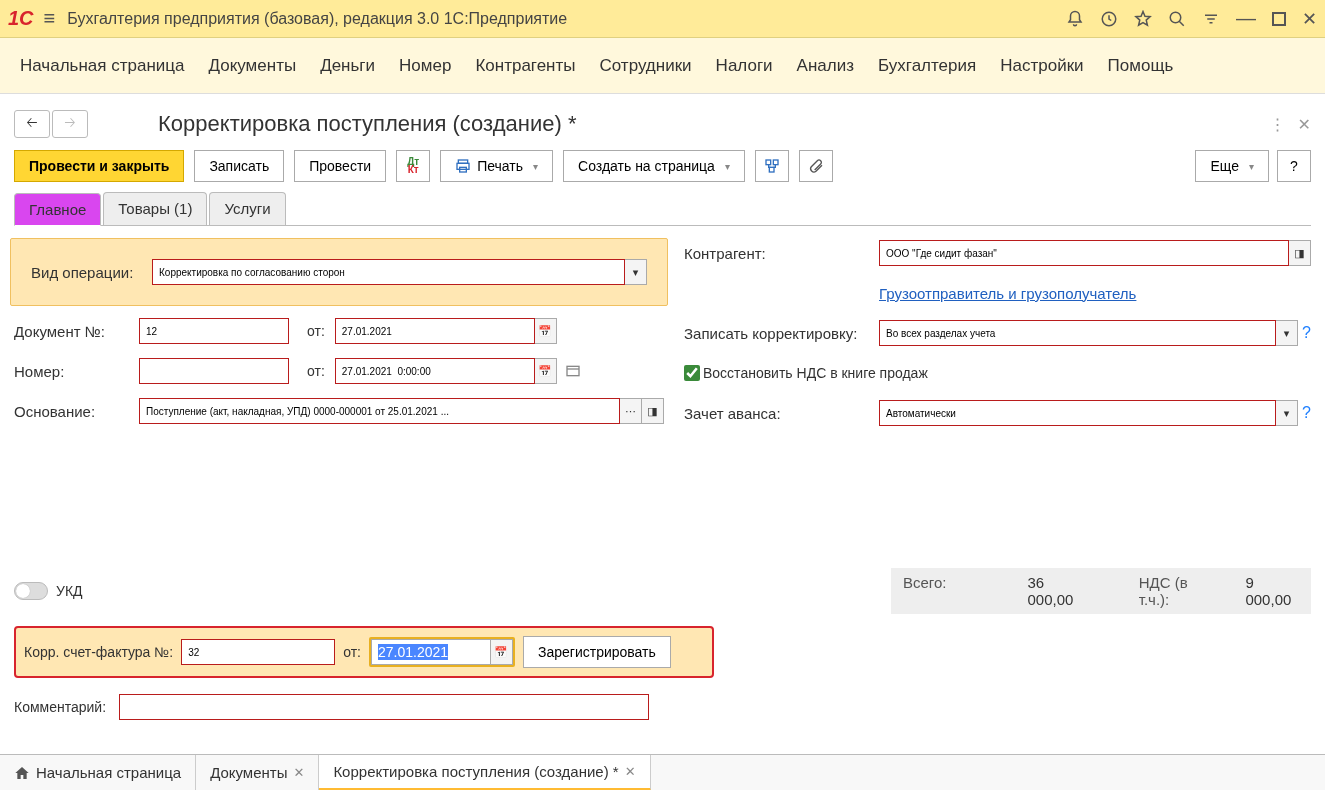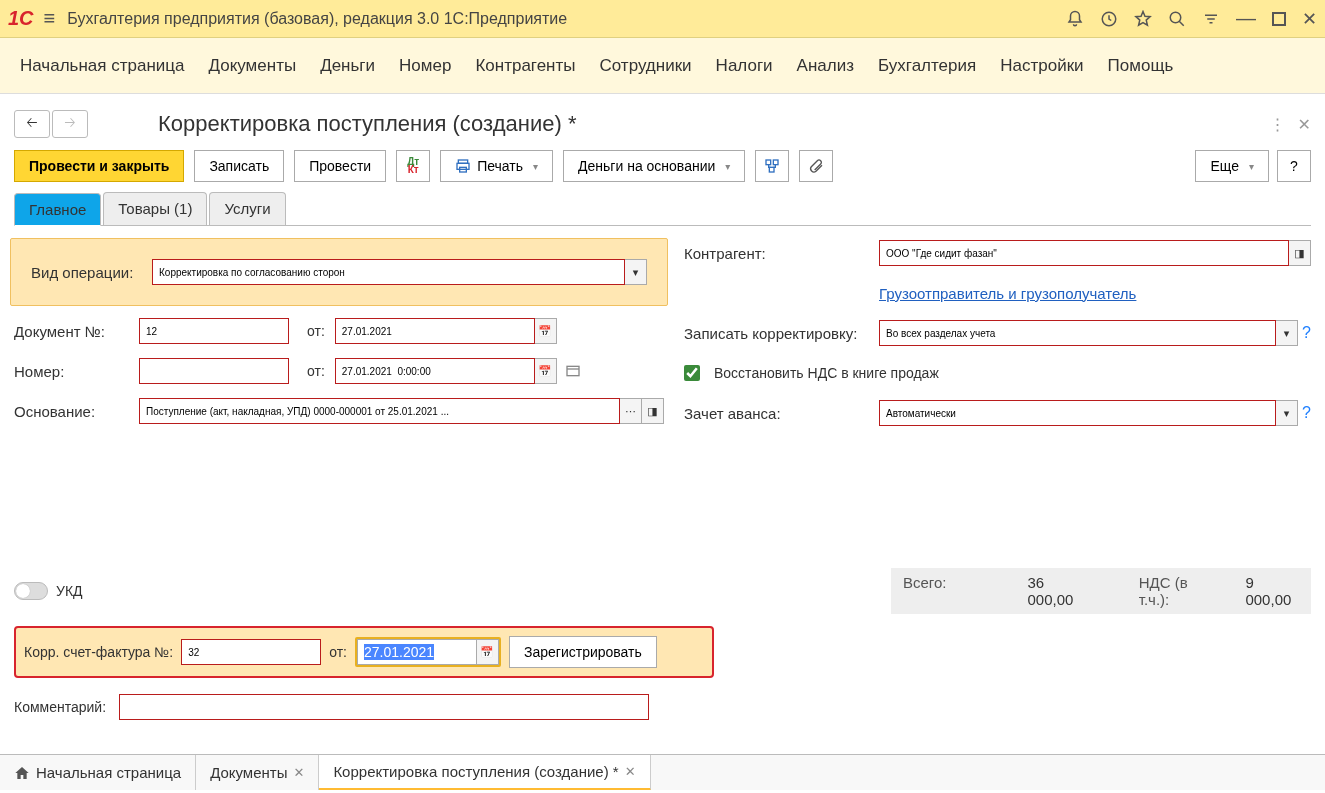--- a/index.html
+++ b/index.html
@@ -25,38 +25,38 @@
 
 .toolbar { display: flex; align-items: center; gap: 10px; padding: 6px 0 10px 0; flex-wrap: wrap; }
 .btn { height: 32px; padding: 0 14px; border: 1px solid #aaa; background: #fff; border-radius: 0; font-size: 14px; cursor: pointer; display: inline-flex; align-items: center; gap: 6px; }
 .btn-primary { background: #ffd633; border-color: #d4a800; font-weight: bold; }
 .btn-icon { width: 34px; padding: 0; justify-content: center; }
 .dropdown-arrow::after { content: "▾"; color: #888; margin-left: 4px; font-size: 10px; }
 .toolbar-right { margin-left: auto; display: flex; gap: 8px; }
 
 .tabs { display: flex; border-bottom: 1px solid #bbb; }
 .tab { padding: 7px 14px; border: 1px solid #bbb; border-bottom: none; background: #eee; cursor: pointer; border-radius: 4px 4px 0 0; margin-right: 2px; font-size: 15px; }
-.tab.active { background: #0ea5e9; position: relative; top: 1px; border-bottom: 1px solid #fff; }
+.tab.active { background: #d946ef; position: relative; top: 1px; border-bottom: 1px solid #fff; }
 
 .form-body { padding: 12px 0; }
 .form-columns { display: flex; gap: 20px; }
 .col-left { width: 650px; }
 .col-right { flex: 1; }
 
 .form-row { display: flex; align-items: center; margin-bottom: 10px; min-height: 30px; }
 .label { width: 125px; font-size: 15px; color: #333; flex-shrink: 0; }
 .col-right .label { width: 195px; }
 .input { height: 26px; border: 1px solid #b91c1c; padding: 0 6px; font-size: 10px; background: #fff; }
 .input-group { display: flex; align-items: center; }
 .input-btn { width: 22px; height: 26px; border: 1px solid #aaa; border-left: none; background: #f4f4f4; display: flex; align-items: center; justify-content: center; font-size: 11px; cursor: pointer; }
 
 .highlighted-row { background: #ffe7b3; border: 1px solid #f0c060; padding: 20px; margin-left: -4px; margin-right: -4px; border-radius: 2px; margin-bottom: 10px; display: flex; align-items: center; }
 
 .link { color: #2060c0; text-decoration: underline; cursor: pointer; font-size: 15px; }
-.checkbox-wrap { display: flex; align-items: center; gap: 14px; }
+.checkbox-wrap { display: flex; align-items: center; gap: 3px; }
 .checkbox { width: 16px; height: 16px; accent-color: #3a8a3a; }
 .help-q { color: #2080ff; font-size: 16px; margin-left: 4px; cursor: pointer; }
 
 .spacer { height: 130px; }
 
 .toggle-row { display: flex; align-items: center; padding: 6px 0; }
 .toggle { width: 34px; height: 18px; background: #ddd; border-radius: 9px; position: relative; margin-right: 8px; cursor: pointer; border: 1px solid #bbb; }
 .toggle::after { content: ""; position: absolute; left: 1px; top: 1px; width: 14px; height: 14px; background: #fff; border-radius: 50%; box-shadow: 0 0 1px rgba(0,0,0,.3); }
 
 .totals-bar { background: #eee; padding: 6px 12px; display: flex; gap: 30px; font-size: 15px; }
@@ -156,21 +156,21 @@
         <span style="color:#3a8a3a;font-size:10px;font-weight:bold;line-height:8px">Дт<br><span style="color:#d8242d">Кт</span></span>
       </button>
     <button class="btn dropdown-arrow">
       <svg width="16" height="16" viewBox="0 0 24 24" fill="none" stroke="#3070c0" stroke-width="2">
           <rect x="5" y="3" width="14" height="5"></rect>
           <rect x="3" y="8" width="18" height="9"></rect>
           <rect x="7" y="14" width="10" height="7"></rect>
         </svg>
       <span>Печать</span>
     </button>
-    <button class="btn dropdown-arrow">Деньги на основании</button>
+    <button class="btn dropdown-arrow">Создать на страница</button>
     <button class="btn btn-icon">
       <svg width="16" height="16" viewBox="0 0 24 24" fill="none" stroke="#3070c0" stroke-width="2">
           <rect x="3" y="3" width="7" height="7"></rect>
           <rect x="14" y="3" width="7" height="7"></rect>
           <rect x="8" y="14" width="7" height="7"></rect>
           <path d="M7 10v4h4M17 10v4h-4"></path>
         </svg>
     </button>
     <button class="btn btn-icon">
       <svg width="16" height="16" viewBox="0 0 24 24" fill="none" stroke="#555" stroke-width="2">
@@ -287,21 +287,21 @@
       <div class="totals-bar" style="margin-left:auto;width:420px">
         <span class="tlabel">Всего:</span>
         <span style="margin-left:51px">36 000,00</span>
         <span class="tlabel" style="margin-left:20px">НДС (в т.ч.):</span>
         <span class="tval">9 000,00</span>
       </div>
     </div>
 
     <div class="red-box">
       <span>Корр. счет-фактура №:</span>
-      <input class="input" style="width: 140px;" value="32">
+      <input class="input" style="width: 154px;" value="32">
       <span>от:</span>
       <div class="input-group yellow-border" style="border-radius:2px">
         <div style="height:26px;border:1px solid #aaa;display:flex;align-items:center;padding:0 6px;background:#fff;width:120px">
             <span class="selected-text">27.01.2021</span>
           </div>
         <div class="input-btn">📅</div>
       </div>
       <button class="btn" style="background:#fff">Зарегистрировать</button>
     </div>
 

